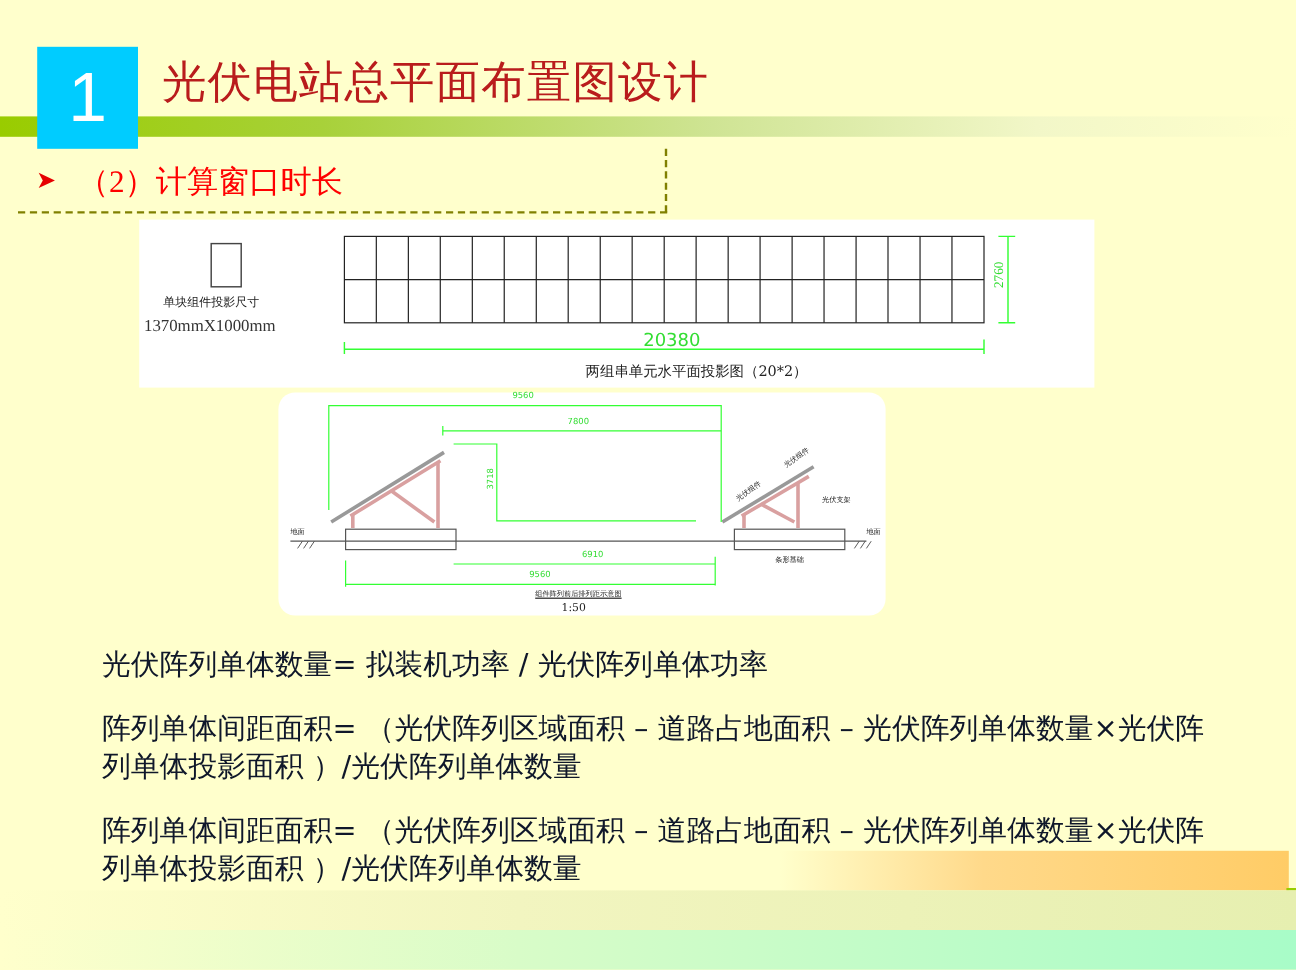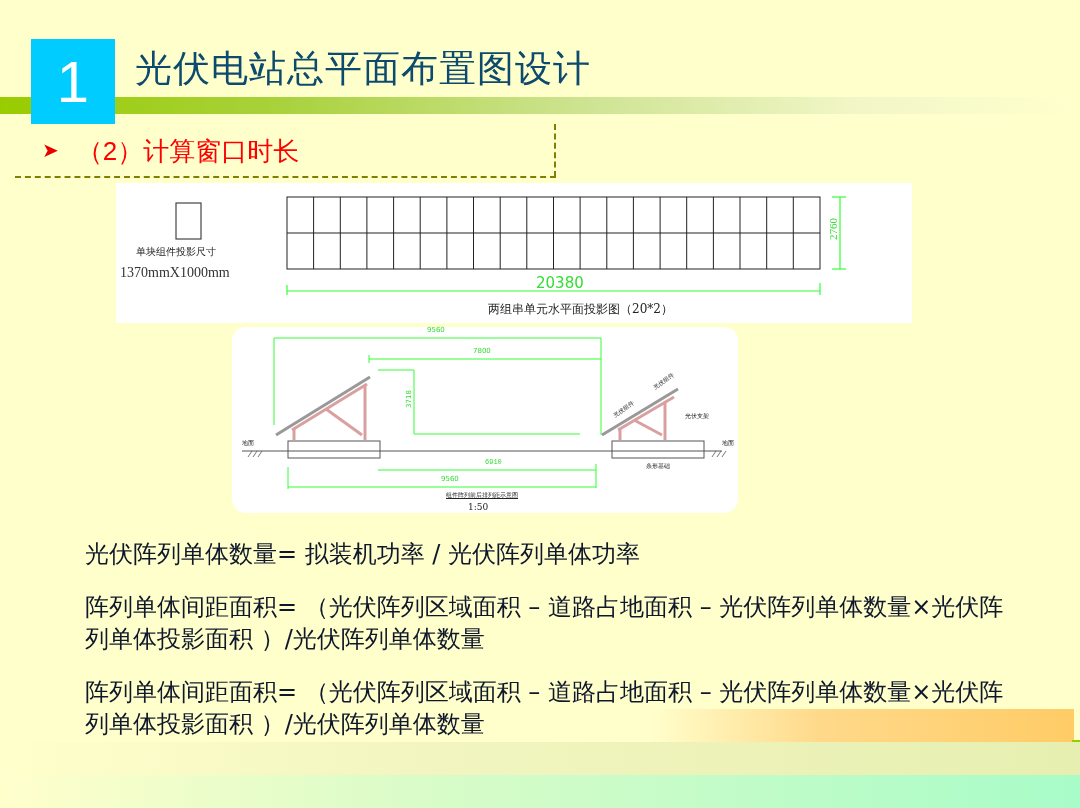--- a/index.html
+++ b/index.html
@@ -14,27 +14,27 @@
     left: 0; top: 97px; width: 1080px; height: 17px;
     background: linear-gradient(to right, #99cc00 0%, #a8d13a 25%, #cfe494 55%, #f2f7c8 80%, #ffffcc 100%);
   }
   .num-box {
     left: 31px; top: 39px; width: 84px; height: 85px;
     background: #00ccff; color: #fff;
     display: flex; align-items: center; justify-content: center;
     font-family: "Liberation Sans", sans-serif; font-size: 58px;
   }
   .page-title {
-    left: 135px; top: 44px; font-size: 37px; color: #0c4a6e;
+    left: 135px; top: 44px; font-size: 37px; color: #b91c1c;
     letter-spacing: 1px; white-space: nowrap;
     font-family: "DejaVu Sans", sans-serif;
   }
   .subhead {
-    left: 42px; top: 134px; font-size: 26px; color: #ff0000; white-space: nowrap;
-    font-family: Liberation Sans, sans-serif;
+    left: 30px; top: 134px; font-size: 26px; color: #ff0000; white-space: nowrap;
+    font-family: Liberation Serif, serif;
   }
   .subhead .arrow { color: #e60000; font-size: 20px; margin-right: 18px; position: relative; top: -3px; }
   .dash-h {
     left: 15px; top: 176px; width: 541px; height: 0;
     border-top: 2px dashed #808000;
   }
   .dash-v {
     left: 554px; top: 124px; width: 0; height: 53px;
     border-left: 2px dashed #808000;
   }
@@ -162,21 +162,21 @@
       <polyline points="146,43 182,43 182,107 348,107"></polyline>
       <line x1="146" y1="143" x2="364" y2="143"></line>
       <line x1="364" y1="137" x2="364" y2="161"></line>
       <line x1="56" y1="160" x2="364" y2="160"></line>
       <line x1="56" y1="140" x2="56" y2="162"></line>
     </g>
   </svg>
   <div class="abs" style="left:195px;top:-1px;font-size:7px;color:#33dd33;">9560</div>
   <div class="abs" style="left:241px;top:20px;font-size:7px;color:#33dd33;">7800</div>
   <div class="abs" style="left:168px;top:68px;font-size:7px;color:#33dd33;transform:rotate(-90deg);">3718</div>
-  <div class="abs" style="left:253px;top:131px;font-size:7px;color:#33dd33;font-family:Liberation Mono, monospace;">6910</div>
+  <div class="abs" style="left:253px;top:131px;font-size:7px;color:#33dd33;">6910</div>
   <div class="abs" style="left:209px;top:148px;font-size:7px;color:#33dd33;">9560</div>
   <div class="abs" style="left:10px;top:112px;font-size:6px;color:#222;">地面</div>
   <div class="abs" style="left:490px;top:112px;font-size:6px;color:#222;">地面</div>
   <div class="abs" style="left:380px;top:78px;font-size:6px;color:#222;transform:rotate(-35deg);">光伏组件</div>
   <div class="abs" style="left:420px;top:50px;font-size:6px;color:#222;transform:rotate(-35deg);">光伏组件</div>
   <div class="abs" style="left:453px;top:85px;font-size:6px;color:#222;">光伏支架</div>
   <div class="abs" style="left:414px;top:135px;font-size:6px;color:#222;">条形基础</div>
   <div class="abs" style="left:214px;top:164px;font-size:6px;color:#222;text-decoration:underline;white-space:nowrap;">组件阵列前后排列距示意图</div>
   <div class="abs" style="left:236px;top:175px;font-size:9px;color:#222;font-family:'DejaVu Serif',serif;text-align:right;">1:50</div>
 </div>

